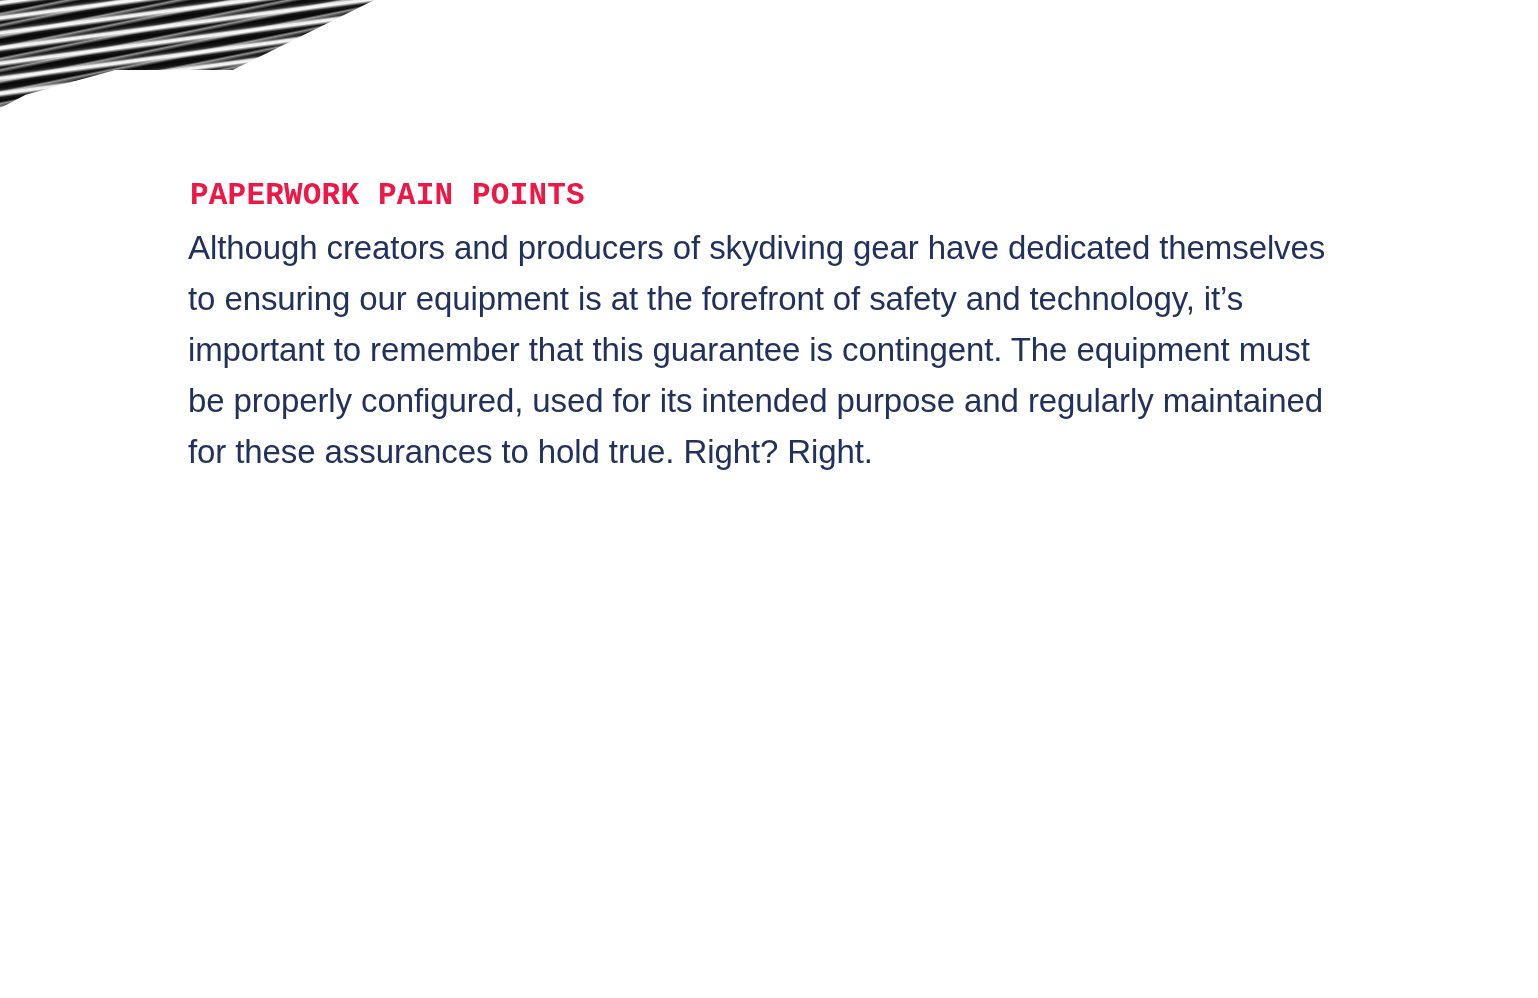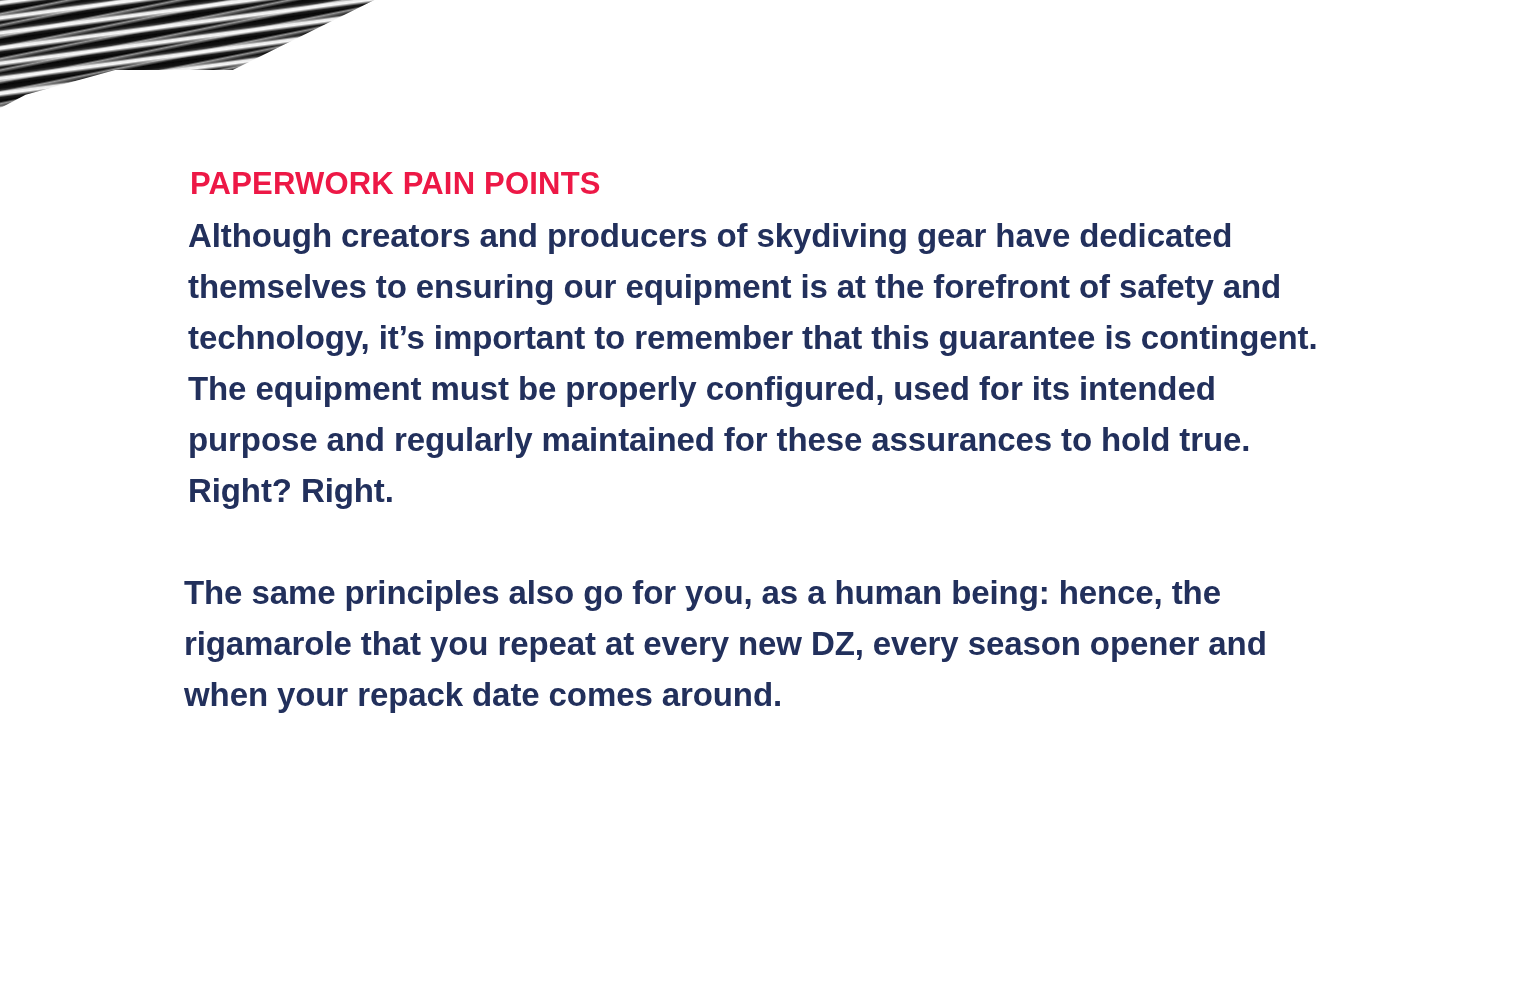--- a/index.html
+++ b/index.html
@@ -88,45 +88,44 @@
     left: 188px;
     top: 168px;
     width: 1160px;
   }
   .kicker {
     color: #ed1846;
     font-size: 31px;
     font-weight: bold;
     letter-spacing: 0.2px;
     line-height: 1.0;
-    margin: 0 0 11px 2px;
+    margin: 12px 0 11px 2px;
+    font-family: Liberation Mono, monospace;
   }
   .body-par {
     color: #22305c;
     font-size: 33px;
     line-height: 51px;
     margin: 0;
     max-width: 1150px;
     letter-spacing: -0.1px;
-    font-weight: bold;
   }
   .par-gap {
     height: 51px;
   }
   .indent-1 { margin-left: 0px; }
   .indent-2 { margin-left: -4px; }
 </style>
 </head>
 <body>
 
 <div class="photo-region">
   <div class="photo-clip"></div>
   <div class="photo-mask-right"></div>
   <div class="photo-mask-bottom"></div>
 </div>
 
 <div class="article">
   <div class="kicker">PAPERWORK PAIN POINTS</div>
   <p class="body-par indent-1">Although creators and producers of skydiving gear have dedicated themselves to ensuring our equipment is at the forefront of safety and technology, it’s important to remember that this guarantee is contingent. The equipment must be properly configured, used for its intended purpose and regularly maintained for these assurances to hold true. Right? Right.</p>
   <div class="par-gap"></div>
-  <p class="body-par indent-2">The same principles also go for you, as a human being: hence, the rigamarole that you repeat at every new DZ, every season opener and when your repack date comes around.</p>
   <div class="par-gap"></div>
 </div>
 
 </body></html>

